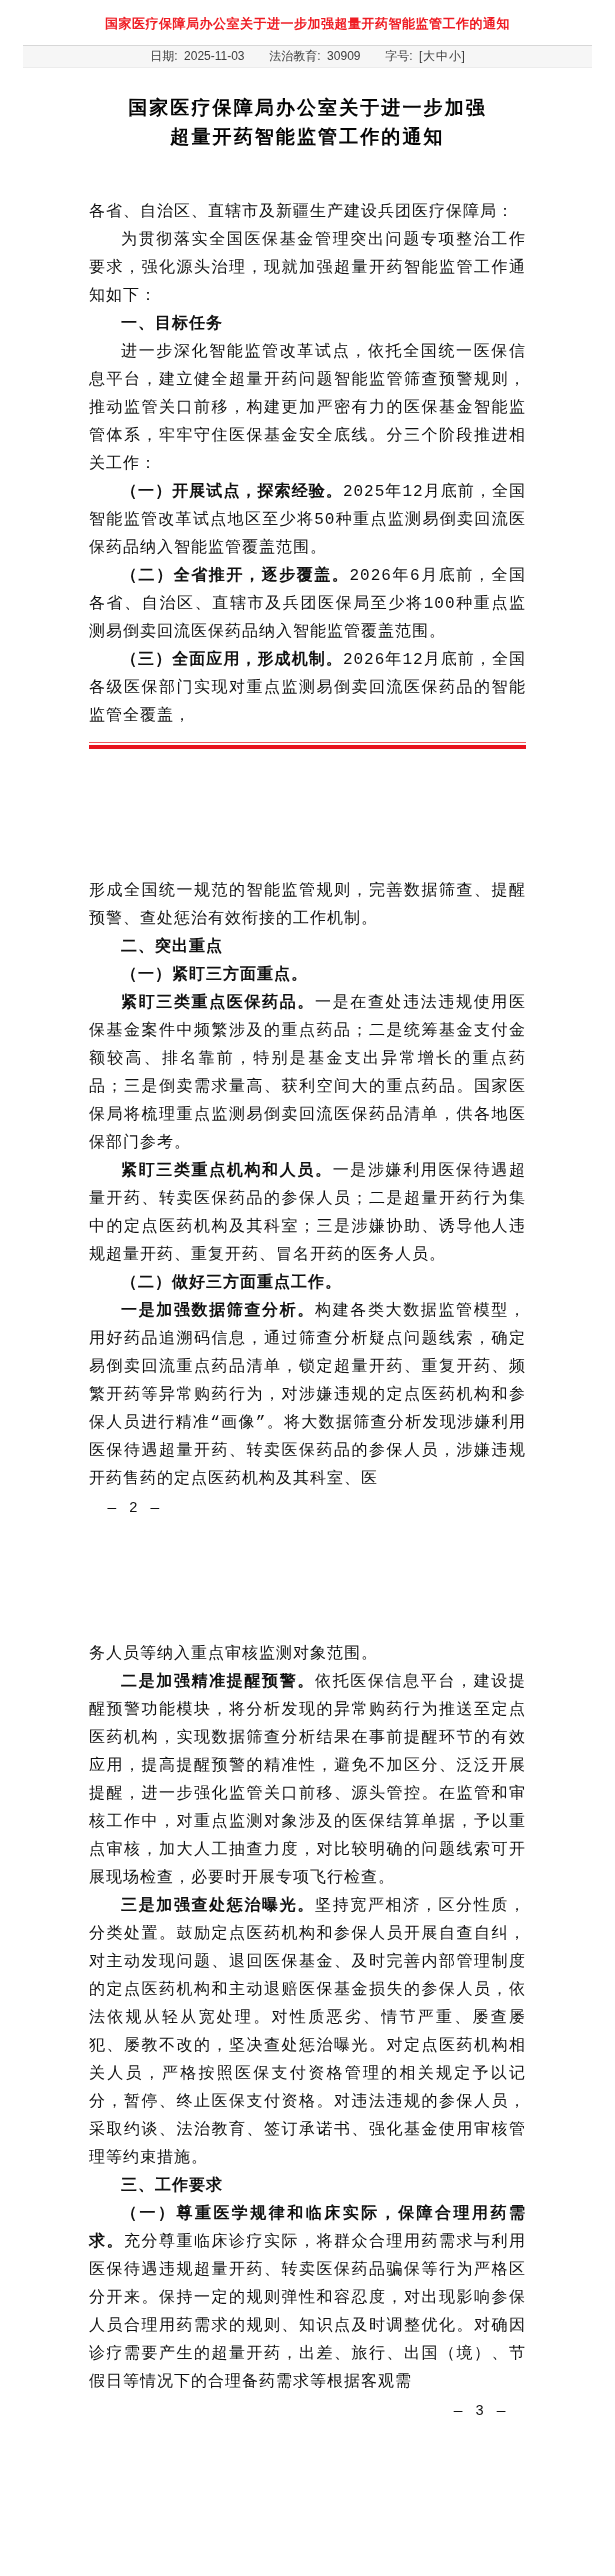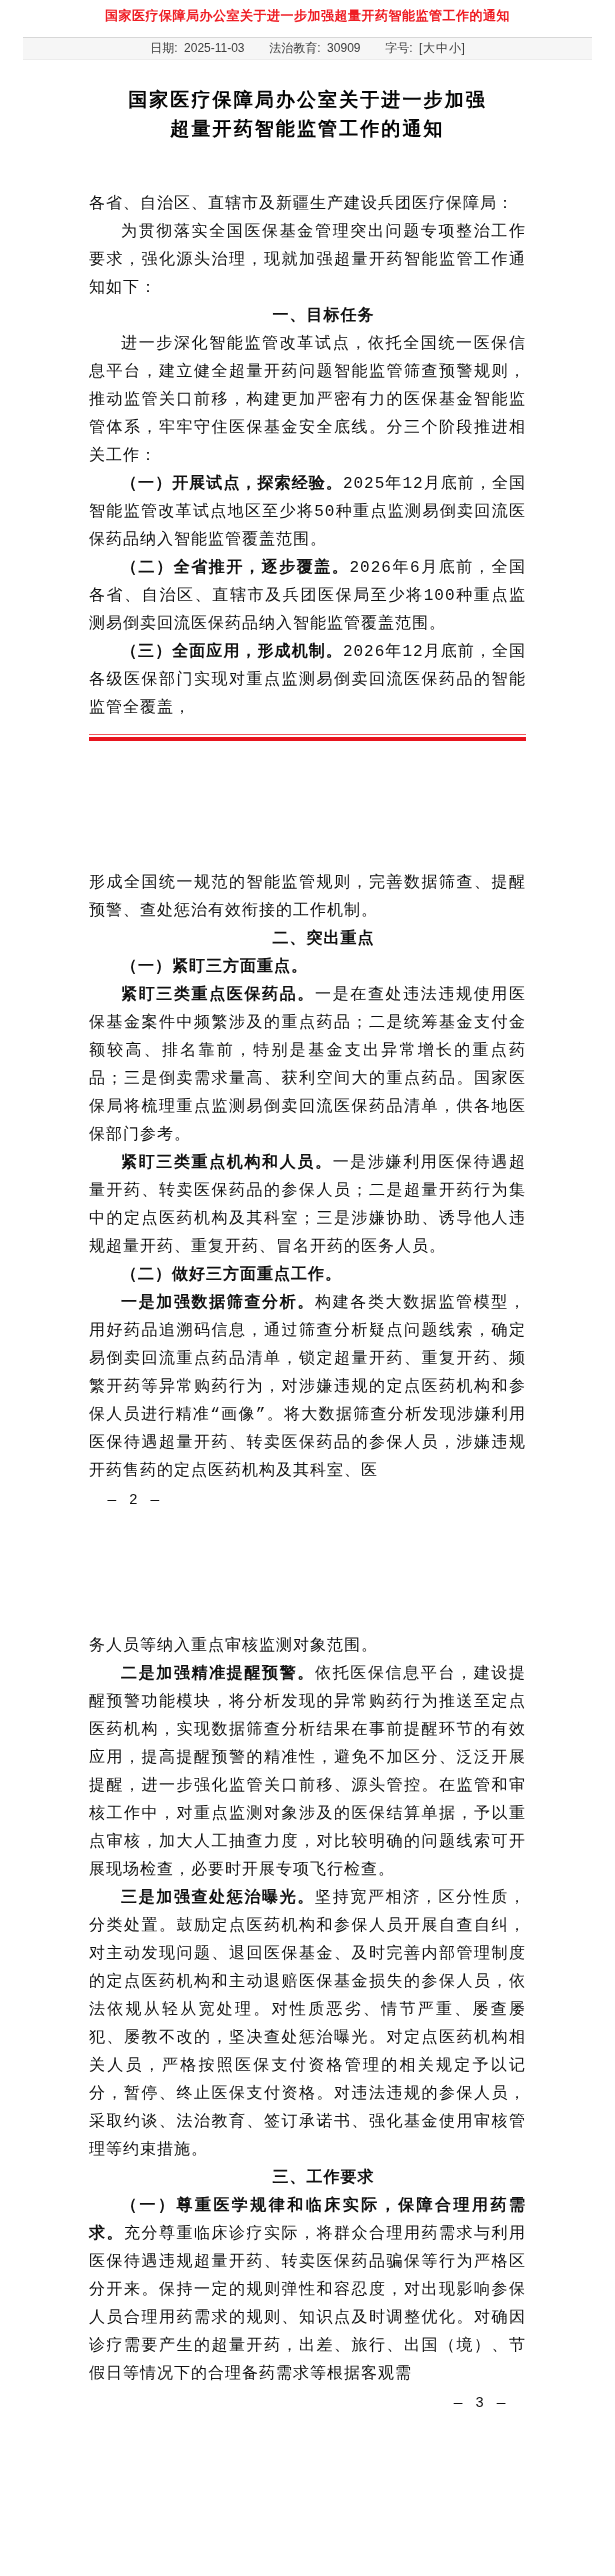--- a/index.html
+++ b/index.html
@@ -9,21 +9,21 @@
     height: 3073px;
     overflow: hidden;
     background: #ffffff;
   }
   body {
     font-family: "Liberation Sans", "DejaVu Sans", sans-serif;
   }
 
   
   .top-title {
-    padding-top: 6px;
+    padding-top: 14px;
     text-align: center;
     font-size: 13px;
     font-weight: 700;
     color: #ef1d24;
     letter-spacing: 0.5px;
     line-height: 20.6px;
   }
   .meta-bar {
     margin: 10.3px 23px 0 23px;
     background: #f6f6f6;
@@ -54,21 +54,21 @@
   }
   .doc-title {
     margin: 27px 0 45px 0;
     text-align: center;
     font-size: 19px;
     font-weight: 700;
     letter-spacing: 2.1px;
     line-height: 29px;
     color: #060606;
   }
-  .doc-line { margin: 0; text-align: center; }
+  .doc-line { margin: 0; }
   .para { text-align: justify; }
   .indent { text-indent: 2em; }
   .heading { font-weight: 700; }
   .b { font-weight: 700; }
 
   .redline { margin-top: 11.3px; }
   .redline-thin  { height: 1.5px;  background: #f2565c; }
   .redline-thick { height: 3.6px;  background: #e8141e; margin-top: 2.1px; }
 
   .page { margin-bottom: 0; }

